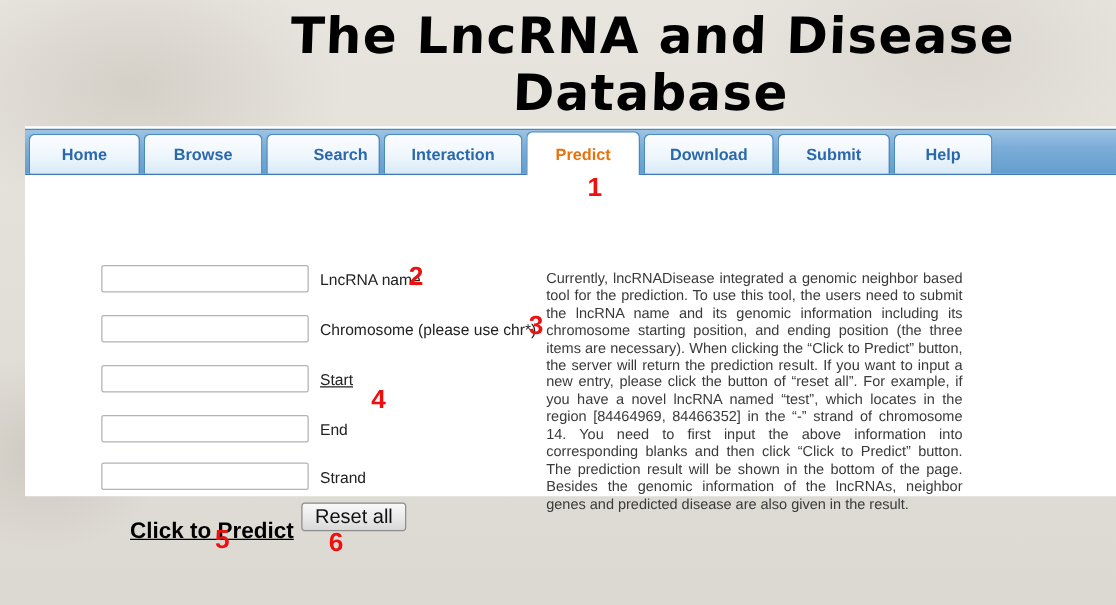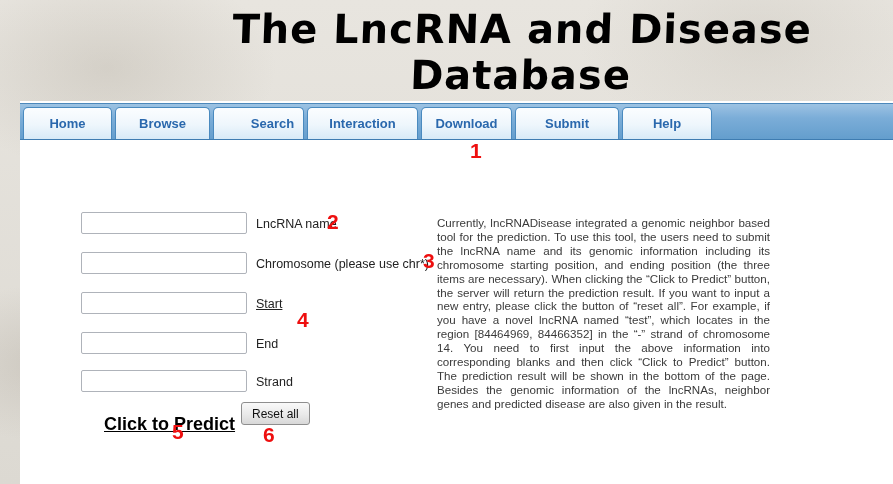--- a/index.html
+++ b/index.html
@@ -15,21 +15,21 @@
       linear-gradient(180deg,#e8e5df 0%,#dcd9d2 100%);
   }
   
   .site-header{position:absolute;top:0;left:0;width:100%;height:100px;}
   .site-title{
     margin:0;padding:6px 0 0 150px;text-align:center;
     font-family:"DejaVu Sans",sans-serif;font-weight:bold;font-size:40px;
     letter-spacing:1px;color:#000;transform:skewX(-2deg);
   }
   
-  .panel{position:absolute;left:20px;top:101px;width:873px;height:383px;background:#fff;}
+  .panel{position:absolute;left:20px;top:101px;width:873px;height:296px;background:#fff;}
   
   .navstrip{
     position:absolute;left:0;top:2px;width:100%;height:37px;box-sizing:border-box;
     background:linear-gradient(180deg,#9dc3e3 0%,#7badd8 40%,#649ecd 100%);
     border-top:1px solid #4c88bb;border-bottom:1px solid #3e7cb1;
     display:flex;align-items:flex-end;padding-left:3px;
   }
   .tab{
     height:32px;box-sizing:border-box;margin-right:3px;
     border:1px solid #4a8abf;border-bottom:none;border-radius:5px 5px 0 0;
@@ -61,21 +61,21 @@
   .row2-in{top:252px;} .row2-lb{top:257px;}
   .row3-in{top:292px;} .row3-lb{top:297px;text-decoration:underline;}
   .row4-in{top:332px;} .row4-lb{top:337px;}
   .row5-in{top:370px;} .row5-lb{top:375px;}
   .predict-link{
     position:absolute;left:104px;top:414px;font-size:18px;font-weight:bold;
     color:#000;text-decoration:underline;cursor:pointer;
   }
   .reset-btn{
     position:absolute;left:241px;top:402px;height:23px;padding:0 10px;
-    font-family:"Liberation Sans",sans-serif;font-size:12px;color:#111;
+    font-family:"Liberation Sans",sans-serif;font-size:16px;color:#111;
     background:linear-gradient(180deg,#f9f9f9 0%,#e9e9e9 55%,#d8d8d8 100%);
     border:1px solid #8e8e8e;border-radius:3px;cursor:pointer;
   }
   .result-text{position:absolute;left:80px;top:446px;font-size:17px;font-weight:bold;color:#222;}
   
   .description{
     position:absolute;left:437px;top:216px;width:333px;
     font-size:11.6px;line-height:13.9px;text-align:justify;color:#3a3a3a;
   }
   
@@ -95,20 +95,21 @@
   <div class="site-header">
     <h1 class="site-title">The LncRNA and Disease Database</h1>
   </div>
 
   <div class="panel">
     <nav class="navstrip">
       <div class="tab">Home</div>
       <div class="tab">Browse</div>
       <div class="tab">Search</div>
       <div class="tab">Interaction</div>
+      <div class="tab active">Predict</div>
       <div class="tab">Download</div>
       <div class="tab">Submit</div>
       <div class="tab">Help</div>
     </nav>
   </div>
 
 
   <input type="text" class="field-input row1-in" value="" style="">
   <span class="field-label row1-lb">LncRNA name</span>
 

